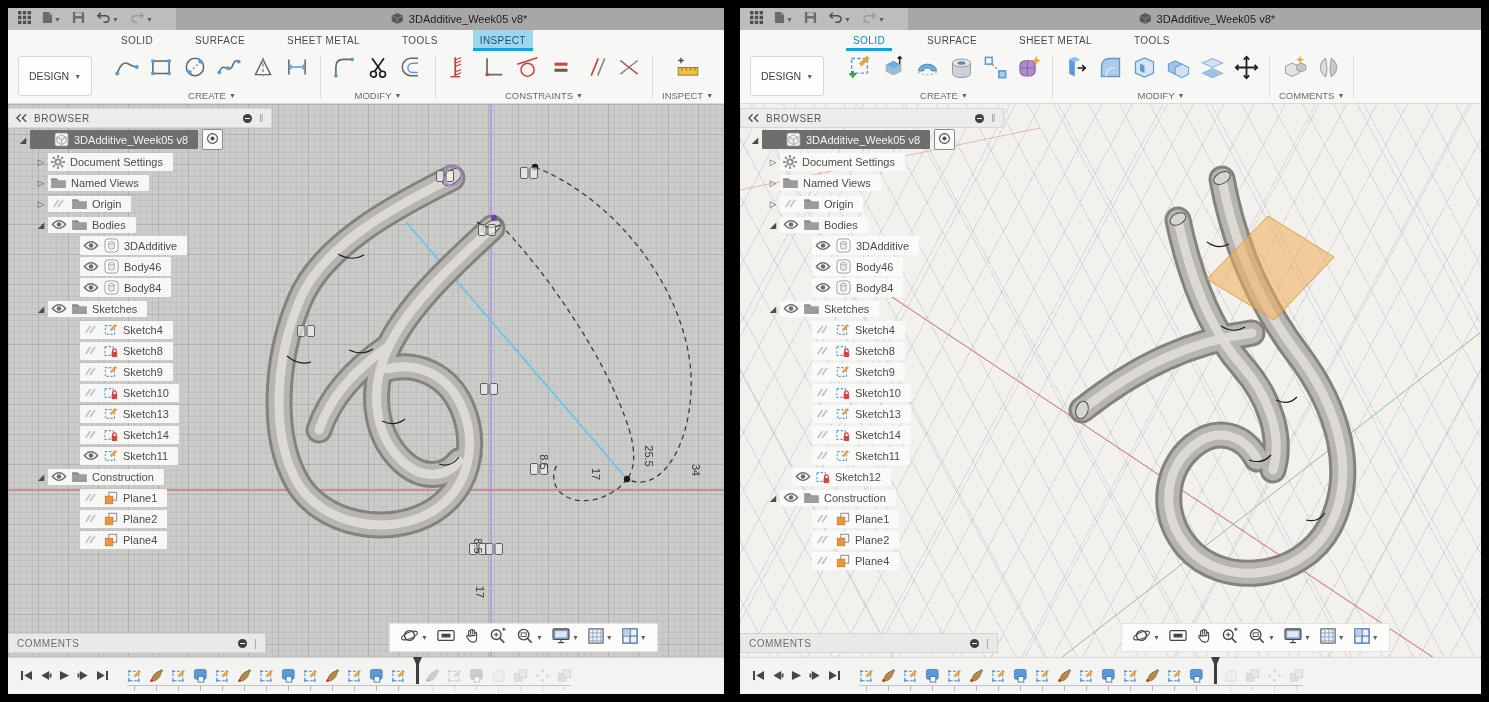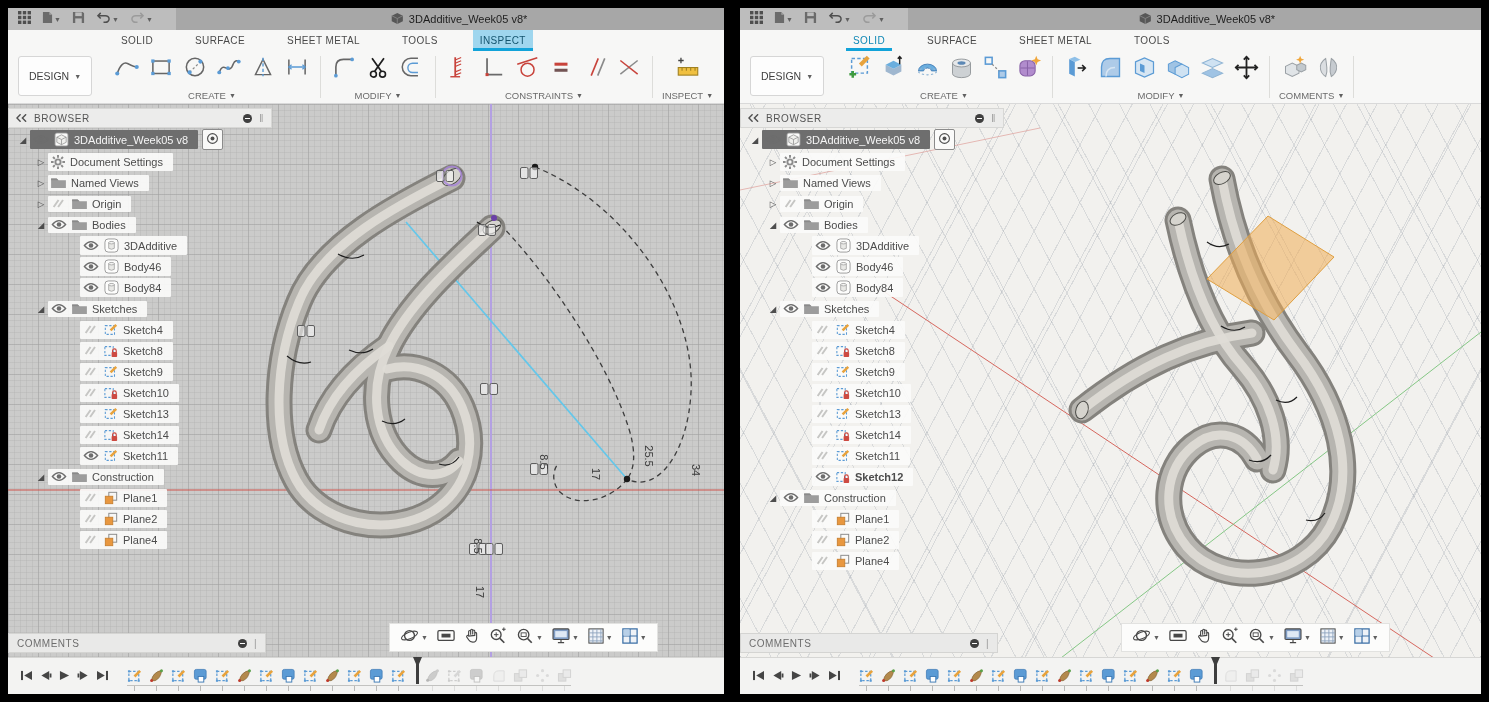--- a/index.html
+++ b/index.html
@@ -1475,21 +1475,21 @@
               </span>
               <span class="rowic">
                 <svg viewBox="0 0 16 16" width="14" height="14">
                   <rect x="1.5" y="3" width="10.5" height="10" fill="none" stroke="#5b9bd5" stroke-width="1.2" stroke-dasharray="2.6 1.9"></rect>
                   <path d="M8.5 9.5 15 3l-2-2-6.5 6.5Z" fill="#e8a33d"></path>
                 </svg>
               </span>
               <span class="rlabel">Sketch11</span>
             </span>
           </div>
-          <div class="brow" style="padding-left: 58px; font-weight: bold;">
+          <div class="brow" style="padding-left: 38px;">
             <span class="tw"></span>
             <span class="pill">
               <span class="eyeic">
                 <svg viewBox="0 0 18 12" width="16" height="11">
                   <path d="M1.5 6Q9-2.5 16.5 6 9 14.5 1.5 6Z" fill="none" stroke="#6d6d6d" stroke-width="1.4"></path>
                   <circle cx="9" cy="6" r="2.6" fill="#6d6d6d"></circle>
                 </svg>
               </span>
               <span class="rowic">
                 <svg viewBox="0 0 16 16" width="14" height="14">

